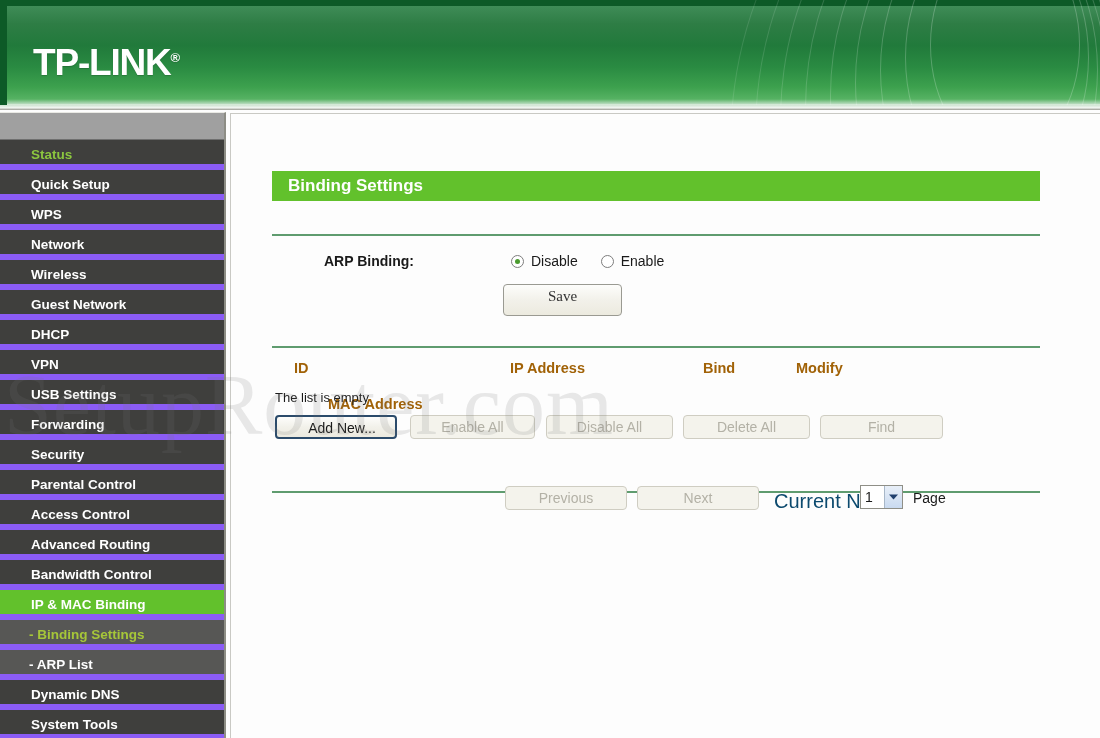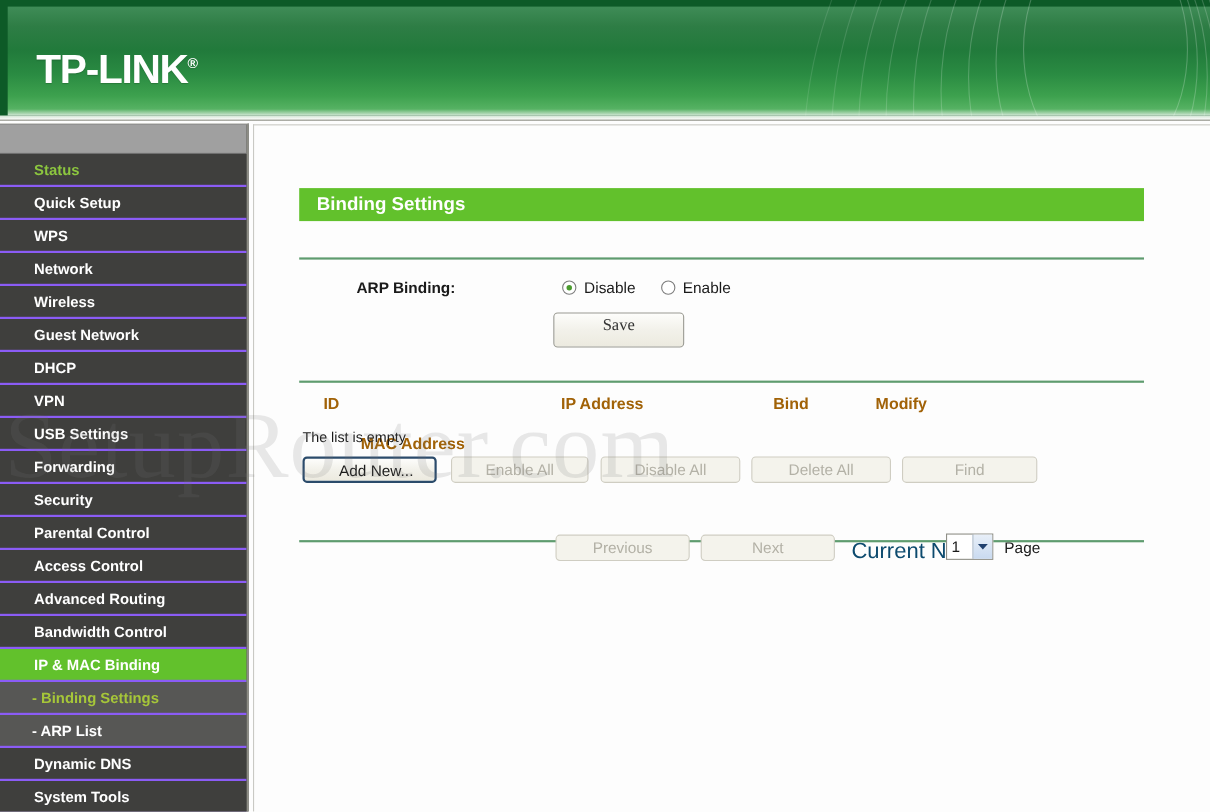--- a/index.html
+++ b/index.html
@@ -89,21 +89,21 @@
   }
   .menu-item {
     position: relative;
     height: 30px;
     line-height: 29px;
     padding-left: 31px;
     color: #ffffff;
     font-size: 13.5px;
     font-weight: bold;
     background: #3f3f3d;
-    border-bottom: 2px solid #8b5cf6;
+    border-bottom: 6px solid #8b5cf6;
     white-space: nowrap;
     overflow: hidden;
   }
   .menu-item.green-text { color: #8cc63f; }
   .menu-item.active {
     background: #62c12c;
     color: #ffffff;
   }
   .menu-item.sub {
     background: #575755;

